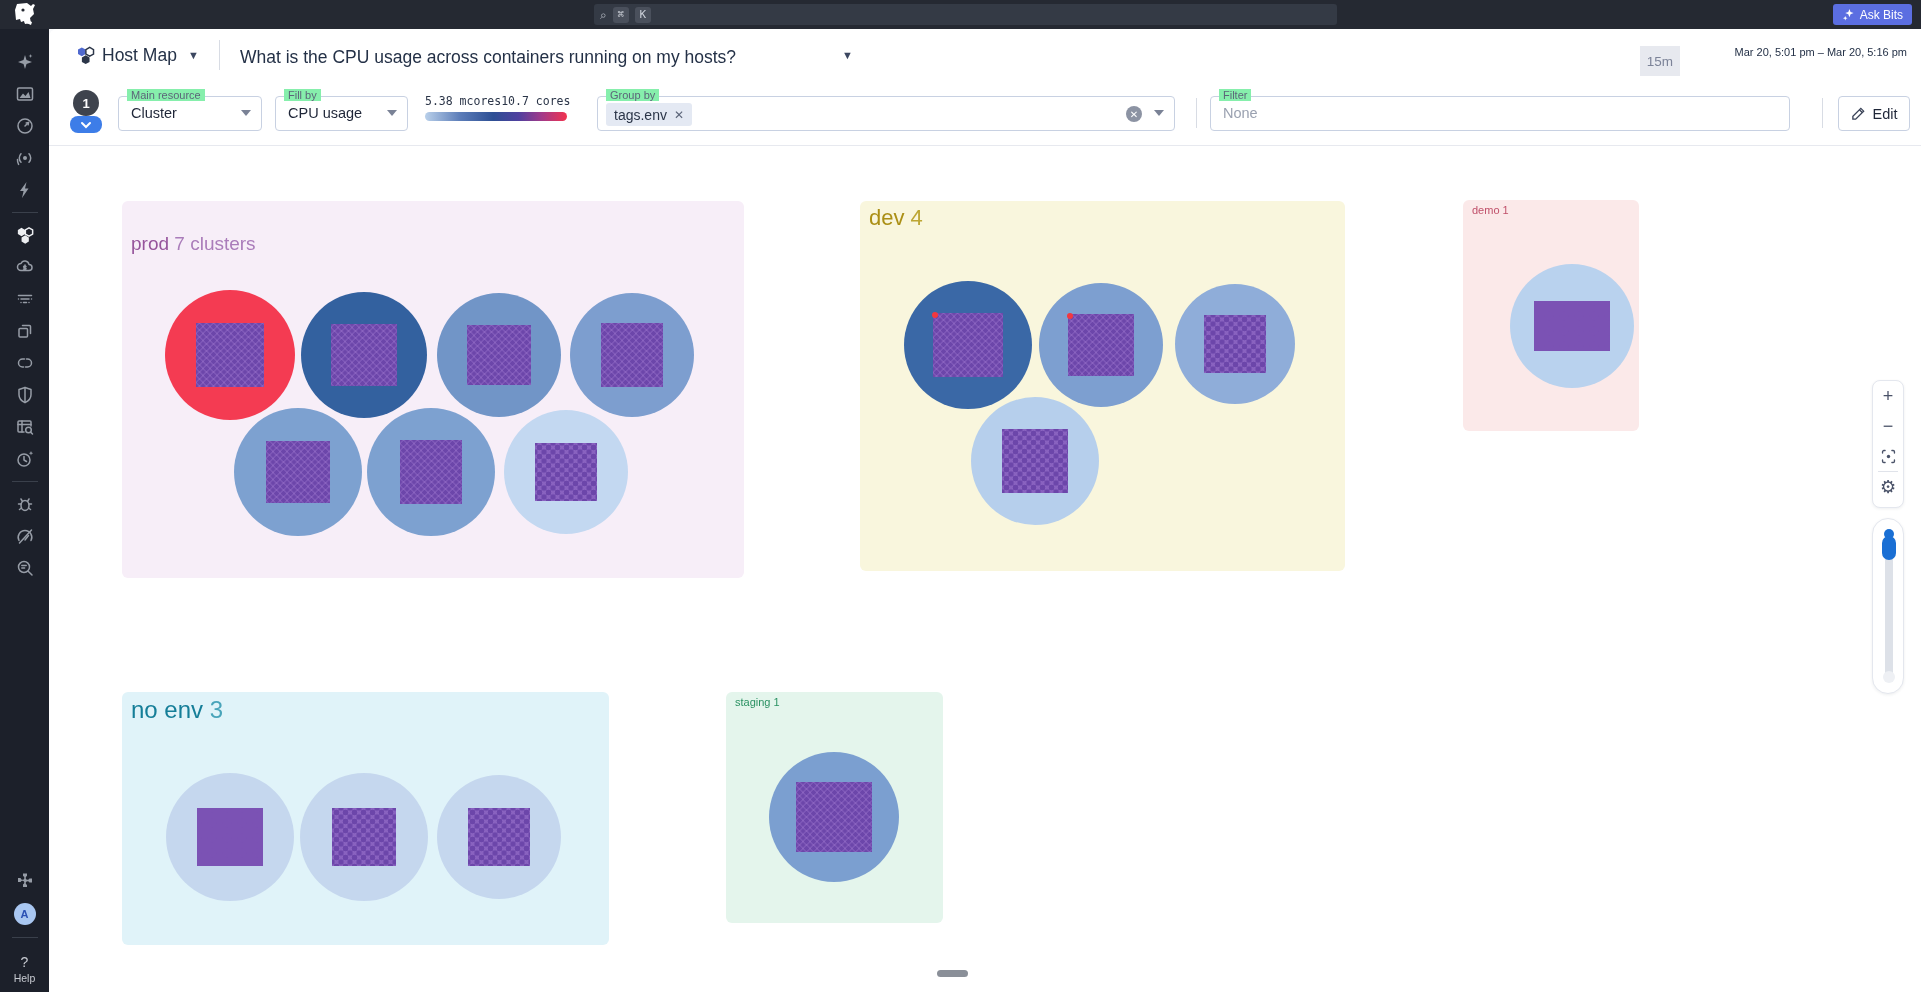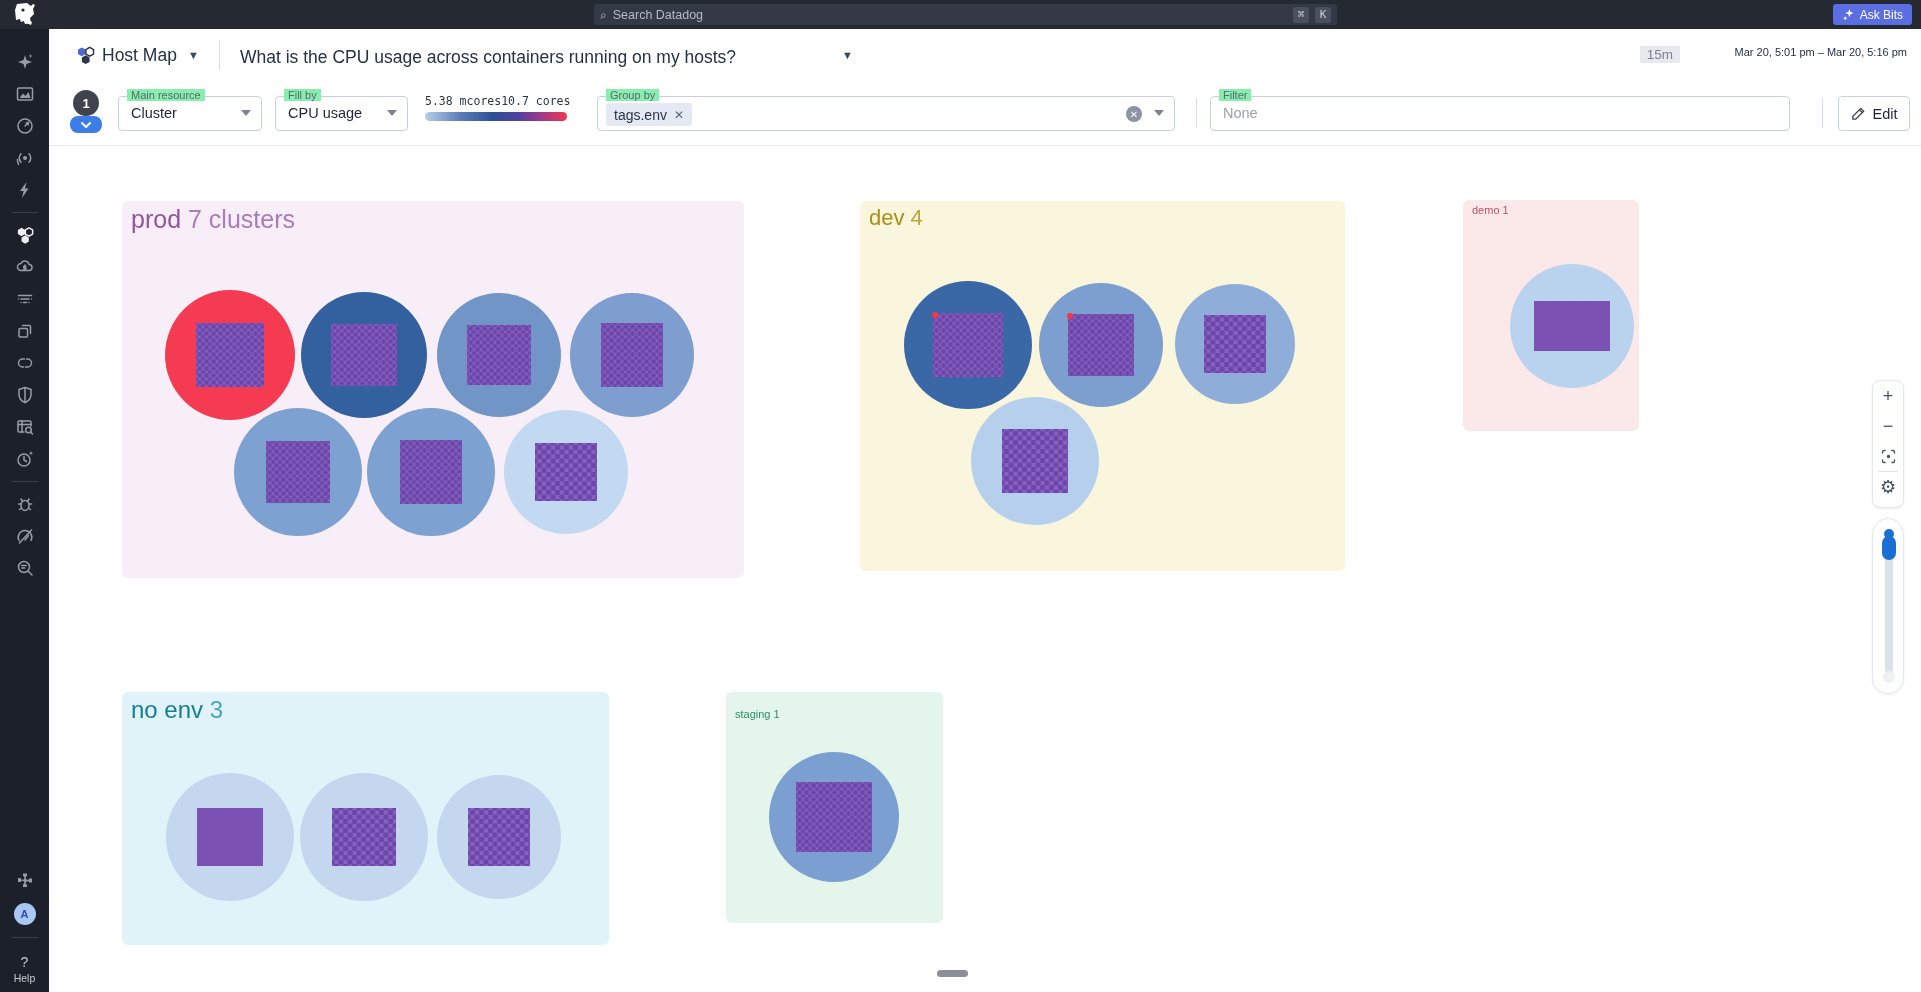--- a/index.html
+++ b/index.html
@@ -39,21 +39,21 @@
     border-top-left-radius:8px; z-index:5; }
   #hdr { position:absolute; left:0; top:7px; width:100%; height:40px; }
   .hdr-txt { color:#243147; font-size:17.5px; }
   #hostmap-ic { position:absolute; left:26px; top:9px; }
   #hdr-app { position:absolute; left:53px; top:9px; }
   #hdr-chev1 { position:absolute; left:139px; top:13px; color:#3c4760; font-size:11px; }
   #hdr-div { position:absolute; left:170px; top:4px; width:1px; height:30px; background:#d8dce4; }
   #hdr-title { position:absolute; left:191px; top:11px; }
   #hdr-chev2 { position:absolute; left:793px; top:13px; color:#3c4760; font-size:11px; }
   #time-badge { position:absolute; right:241px; top:10px; background:#e7e9ef; color:#7c8398; font-size:13.5px;
-    border-radius:0; padding:1px 7px; }
+    border-radius:0; padding:8px 7px; }
   #time-text { position:absolute; right:14px; top:10px; color:#243147; font-size:11px; }
 
   
   #toolbar { position:absolute; left:0; top:47px; width:100%; height:70px; background:#fff;
     border-bottom:1px solid #e7e9ef; }
   .fieldset { position:absolute; top:20px; height:35px; border:1px solid #c8d1e2; border-radius:4px; background:#fff; }
   .fieldset .flabel { position:absolute; left:8px; top:-8px; background:#86efac; padding:0 4px; font-size:11px; color:#5c6579; }
   .fieldset .fval { position:absolute; left:12px; top:8px; font-size:14.5px; color:#1f2638; white-space:nowrap; }
   .fieldset .caret { position:absolute; right:10px; top:13px; width:0; height:0;
     border-left:5px solid transparent; border-right:5px solid transparent; border-top:6px solid #7a8296; }
@@ -186,33 +186,33 @@
           <path d="M10.5 2.5l3 3L5 14H2v-3z"></path>
           <path d="M9 4l3 3"></path>
         </svg>
       <span>Edit</span>
     </button>
   </div>
 </div>
 
 <div id="canvas">
     <div class="grp" style="left: 122px; top: 201px; width: 622px; height: 377px; background: rgb(247, 238, 248);">
-      <div class="grp-title" style="font-size: 25px;"><span style="color: rgb(150, 84, 156);">prod </span><span style="color: rgb(170, 124, 186);">7 clusters</span></div>
+      <div class="grp-title" style="font-size: 19px; margin-top: 28px;"><span style="color: rgb(150, 84, 156);">prod </span><span style="color: rgb(170, 124, 186);">7 clusters</span></div>
     </div>
     <div class="grp" style="left: 860px; top: 201px; width: 485px; height: 370px; background: rgb(249, 246, 221);">
       <div class="grp-title" style="font-size: 22px;"><span style="color: rgb(171, 143, 21);">dev </span><span style="color: rgb(189, 166, 52);">4</span></div>
     </div>
     <div class="grp" style="left: 1463px; top: 200px; width: 176px; height: 231px; background: rgb(251, 233, 233);">
       <div class="grp-title" style="font-size: 11px;"><span style="color: rgb(192, 80, 106);">demo </span><span style="color: rgb(192, 80, 106);">1</span></div>
     </div>
     <div class="grp" style="left: 122px; top: 692px; width: 487px; height: 253px; background: rgb(224, 243, 249);">
       <div class="grp-title" style="font-size: 24px;"><span style="color: rgb(21, 126, 152);">no env </span><span style="color: rgb(73, 164, 186);">3</span></div>
     </div>
     <div class="grp" style="left: 726px; top: 692px; width: 217px; height: 231px; background: rgb(228, 245, 236);">
-      <div class="grp-title" style="font-size: 11px; margin-top: 12px;"><span style="color: rgb(42, 145, 98);">staging </span><span style="color: rgb(42, 145, 98);">1</span></div>
+      <div class="grp-title" style="font-size: 11px;"><span style="color: rgb(42, 145, 98);">staging </span><span style="color: rgb(42, 145, 98);">1</span></div>
     </div>
     <div class="circ" style="left: 165px; top: 290px; width: 130px; height: 130px; background: rgb(244, 59, 82);">
       <div class="blk fine" style="left: 31px; top: 33px; width: 68px; height: 64px;"></div>
     </div>
     <div class="circ" style="left: 301px; top: 292px; width: 126px; height: 126px; background: rgb(51, 97, 159);">
       <div class="blk fine" style="left: 30px; top: 32px; width: 66px; height: 62px;"></div>
     </div>
     <div class="circ" style="left: 437px; top: 293px; width: 124px; height: 124px; background: rgb(113, 149, 199);">
       <div class="blk fine" style="left: 30px; top: 32px; width: 64px; height: 60px;"></div>
     </div>
@@ -283,21 +283,20 @@
 <div id="hscroll"></div>
 
 <div id="topbar">
   <svg id="dd-logo" viewBox="0 0 28 26">
     <path fill="#ffffff" d="M6 2 L16 1 L20 4 L22 2 L24 3 L22 7 L23 12 L19 16 L20 21 L14 22 L13 19 L10 20 L9 17 L5 18 L4 8 Z"></path>
     <circle cx="12" cy="8" r="1.6" fill="#252932"></circle>
     <path d="M13 20l7 3 1-3-5-2z" fill="#ffffff"></path>
   </svg>
   <div id="searchbar">
     <span class="mag">⌕</span>
-    <span class="ph">Search Datadog</span>
     <span class="keycap">⌘</span>
     <span class="keycap">K</span>
   </div>
   <button id="askbits">
     <svg width="13" height="13" viewBox="0 0 14 14">
       <path fill="#fff" d="M8 1l1.2 3.3L12.5 5.5 9.2 6.7 8 10 6.8 6.7 3.5 5.5l3.3-1.2z"></path>
       <path fill="#fff" d="M3.5 8.5l.7 1.8 1.8.7-1.8.7-.7 1.8-.7-1.8-1.8-.7 1.8-.7z"></path>
     </svg>
     <span>Ask Bits</span>
   </button>

